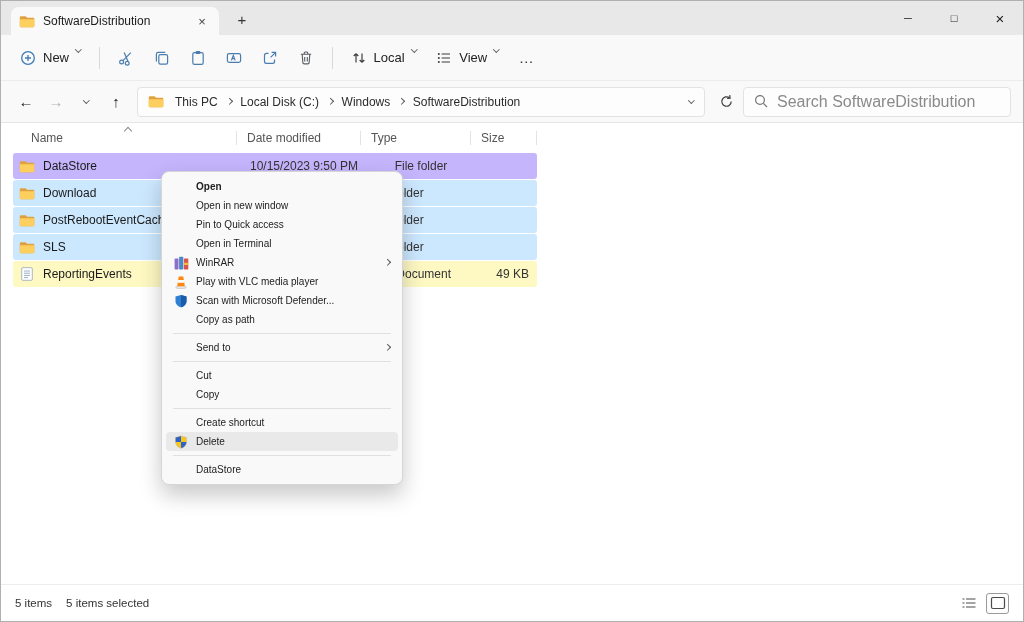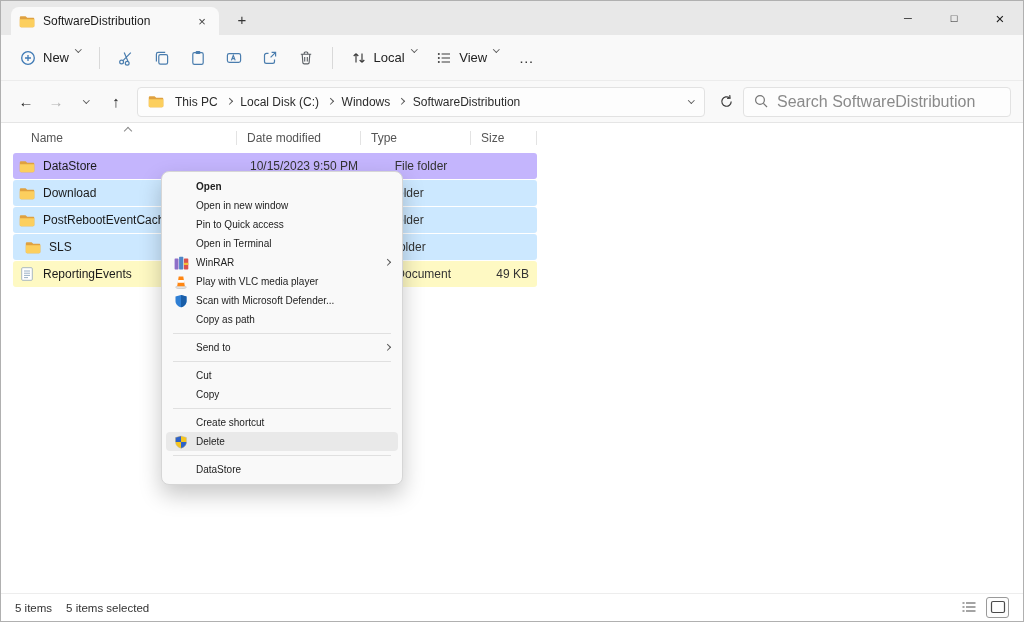--- a/index.html
+++ b/index.html
@@ -79,21 +79,21 @@
                   border:1px solid #d6d6d6; border-radius:8px; box-shadow:0 10px 22px rgba(0,0,0,0.22);
                   padding:5px 4px; z-index:10; font-size:10px; color:#222; }
   .menu-item { display:flex; align-items:center; height:19px; border-radius:4px; padding-right:8px; }
   .menu-item.bold { font-weight:bold; }
   .mi-icon { width:30px; flex:0 0 30px; display:flex; align-items:center; justify-content:center; }
   .mi-label { flex:1; white-space:nowrap; overflow:hidden; }
   .mi-arrow { margin-left:8px; }
   .menu-sep { height:1px; background:#e0e0e0; margin:4px 7px; }
 
   
-  .statusbar { position:absolute; left:0; right:0; bottom:0; height:28px; background:#fff;
+  .statusbar { position:absolute; left:0; right:0; bottom:0; height:37px; background:#fff;
                border-top:1px solid #ededed; display:flex; align-items:center; gap:14px; padding:0 14px;
                font-size:11.5px; color:#333; }
   .sb-right { margin-left:auto; display:flex; align-items:center; gap:6px; }
   .sbi { display:flex; align-items:center; justify-content:center; padding:2px 3px; border-radius:3px;
          border:1px solid transparent; }
   .sbi.active { border-color:#9a9a9a; background:#fdfdfd; }
 </style>
 </head>
 <body>
 
@@ -273,21 +273,21 @@
                 <path d="M0.8 2.4 C0.8 1.7 1.4 1.2 2 1.2 h4 c0.35 0 0.65 0.14 0.9 0.38 L8.2 2.8 H14.1 c0.66 0 1.2 0.54 1.2 1.2 v7 c0 0.66 -0.54 1.2 -1.2 1.2 H2 c-0.66 0 -1.2 -0.54 -1.2 -1.2 Z" fill="#dfa140"></path>
                 <path d="M0.8 4.3 H15.3 V11 c0 0.66 -0.54 1.2 -1.2 1.2 H2 c-0.66 0 -1.2 -0.54 -1.2 -1.2 Z" fill="#fccf5e"></path>
               </svg>
             </span>
             <span>PostRebootEventCache.V2</span>
           </span>
           <span class="cell date"></span>
           <span class="cell type">File folder</span>
           <span class="cell size"></span>
         </div>
-        <div class="row" style="background: rgb(204, 232, 255); padding-left: 6px;">
+        <div class="row" style="background: rgb(204, 232, 255);">
           <span class="cell name">
             <span class="ficon">
               <svg width="16" height="13" viewBox="0 0 16 13">
                 <path d="M0.8 2.4 C0.8 1.7 1.4 1.2 2 1.2 h4 c0.35 0 0.65 0.14 0.9 0.38 L8.2 2.8 H14.1 c0.66 0 1.2 0.54 1.2 1.2 v7 c0 0.66 -0.54 1.2 -1.2 1.2 H2 c-0.66 0 -1.2 -0.54 -1.2 -1.2 Z" fill="#dfa140"></path>
                 <path d="M0.8 4.3 H15.3 V11 c0 0.66 -0.54 1.2 -1.2 1.2 H2 c-0.66 0 -1.2 -0.54 -1.2 -1.2 Z" fill="#fccf5e"></path>
               </svg>
             </span>
             <span>SLS</span>
           </span>
           <span class="cell date"></span>

